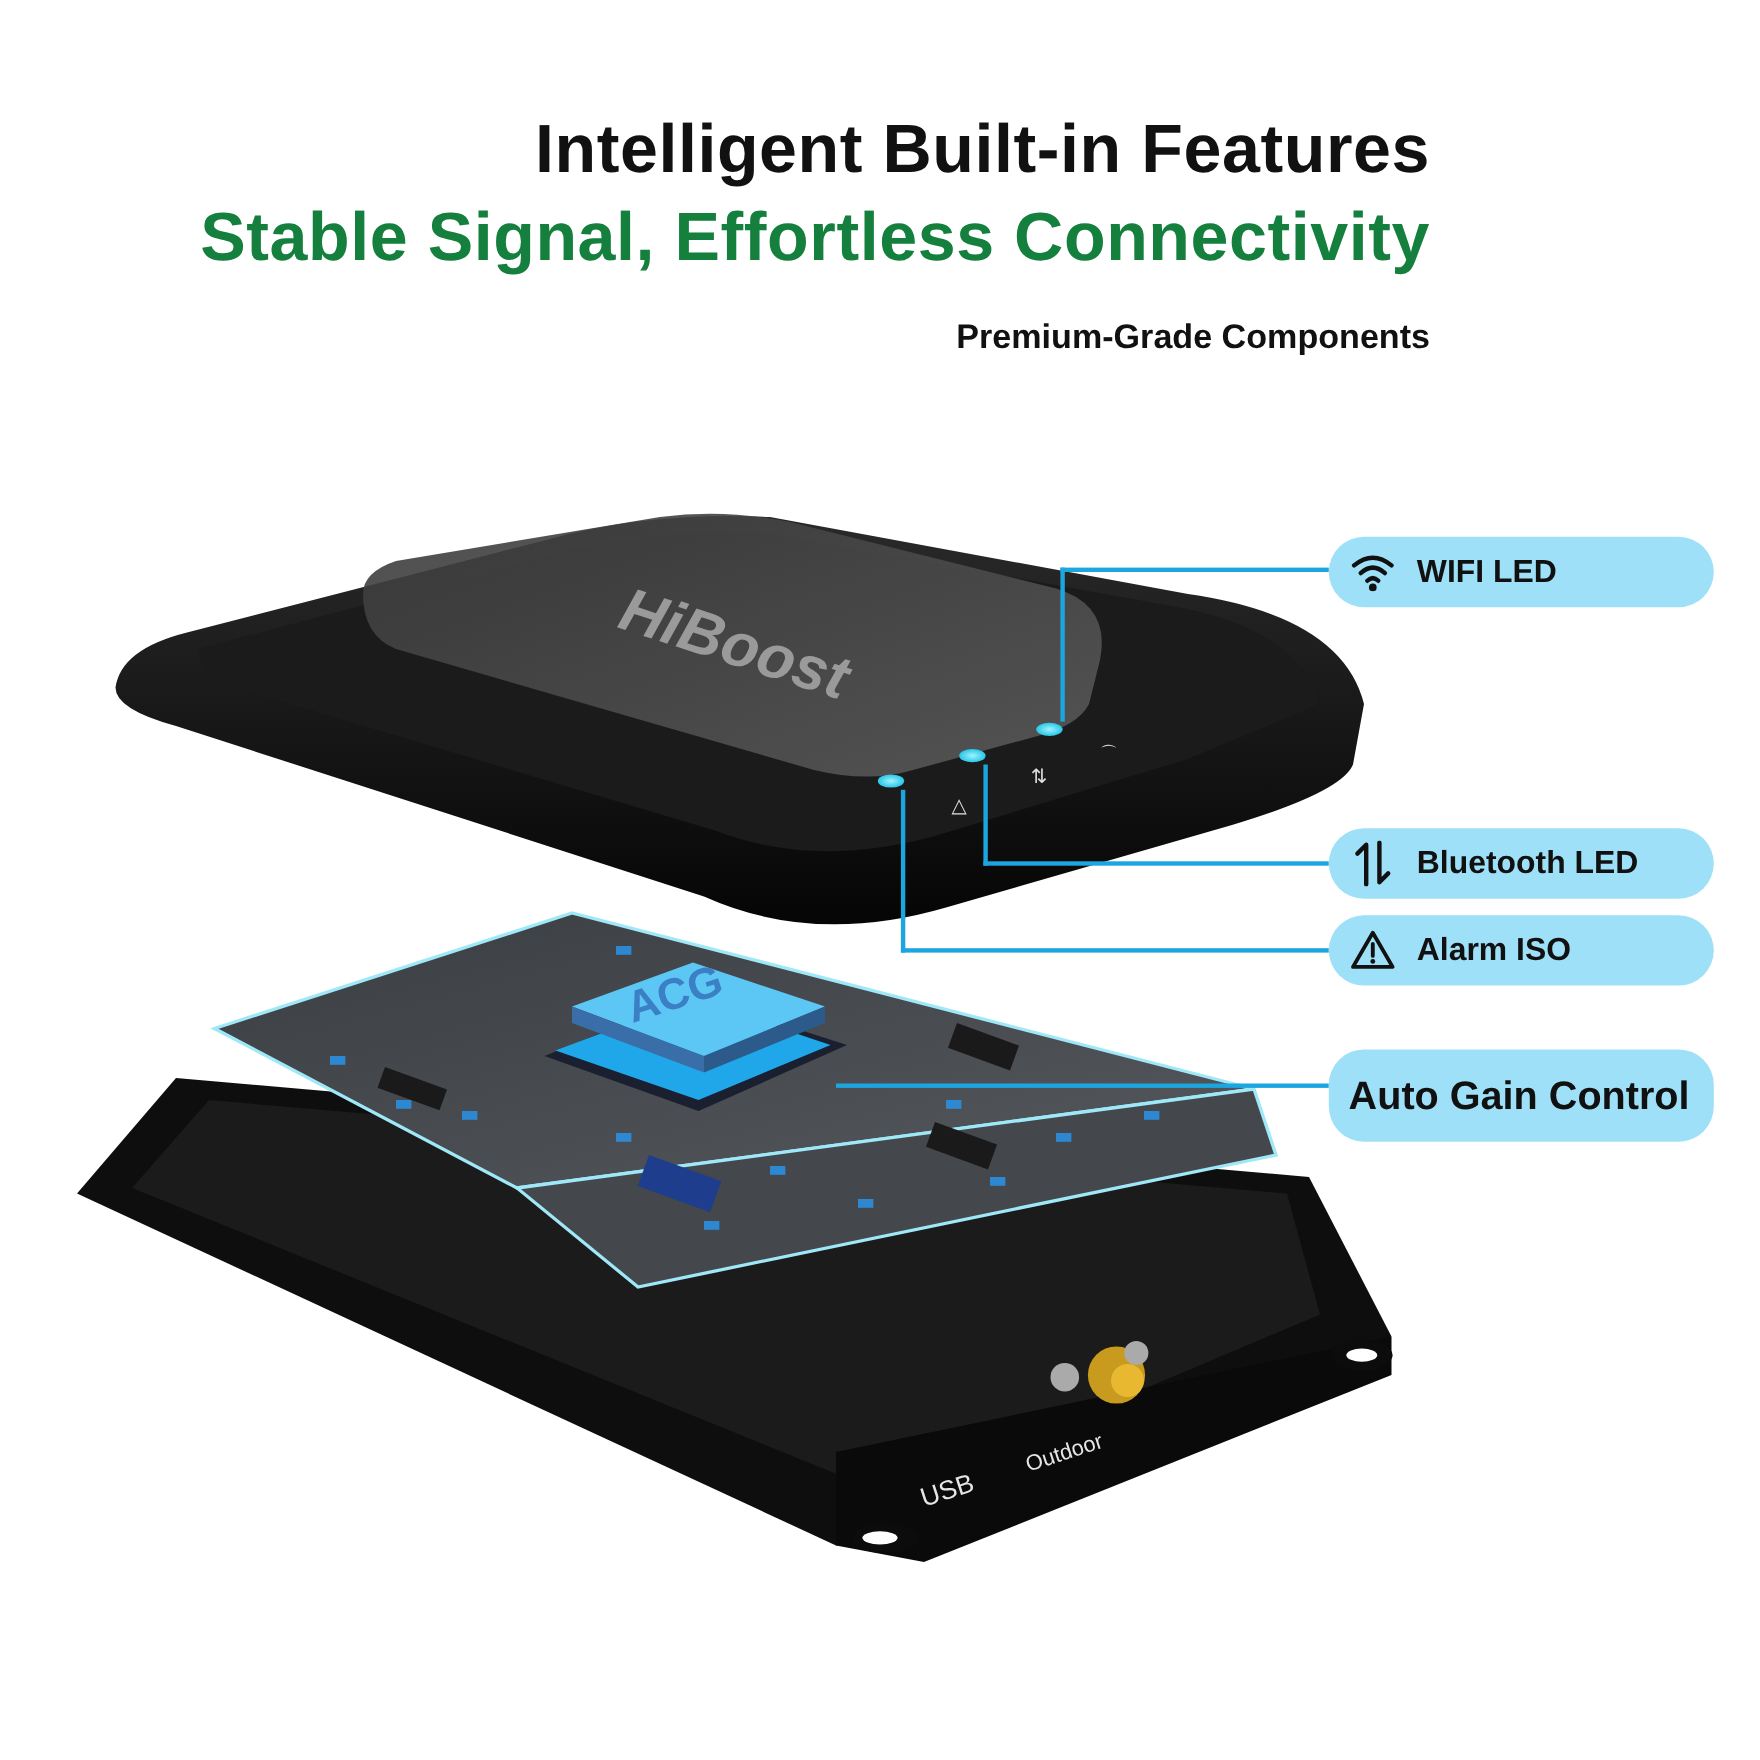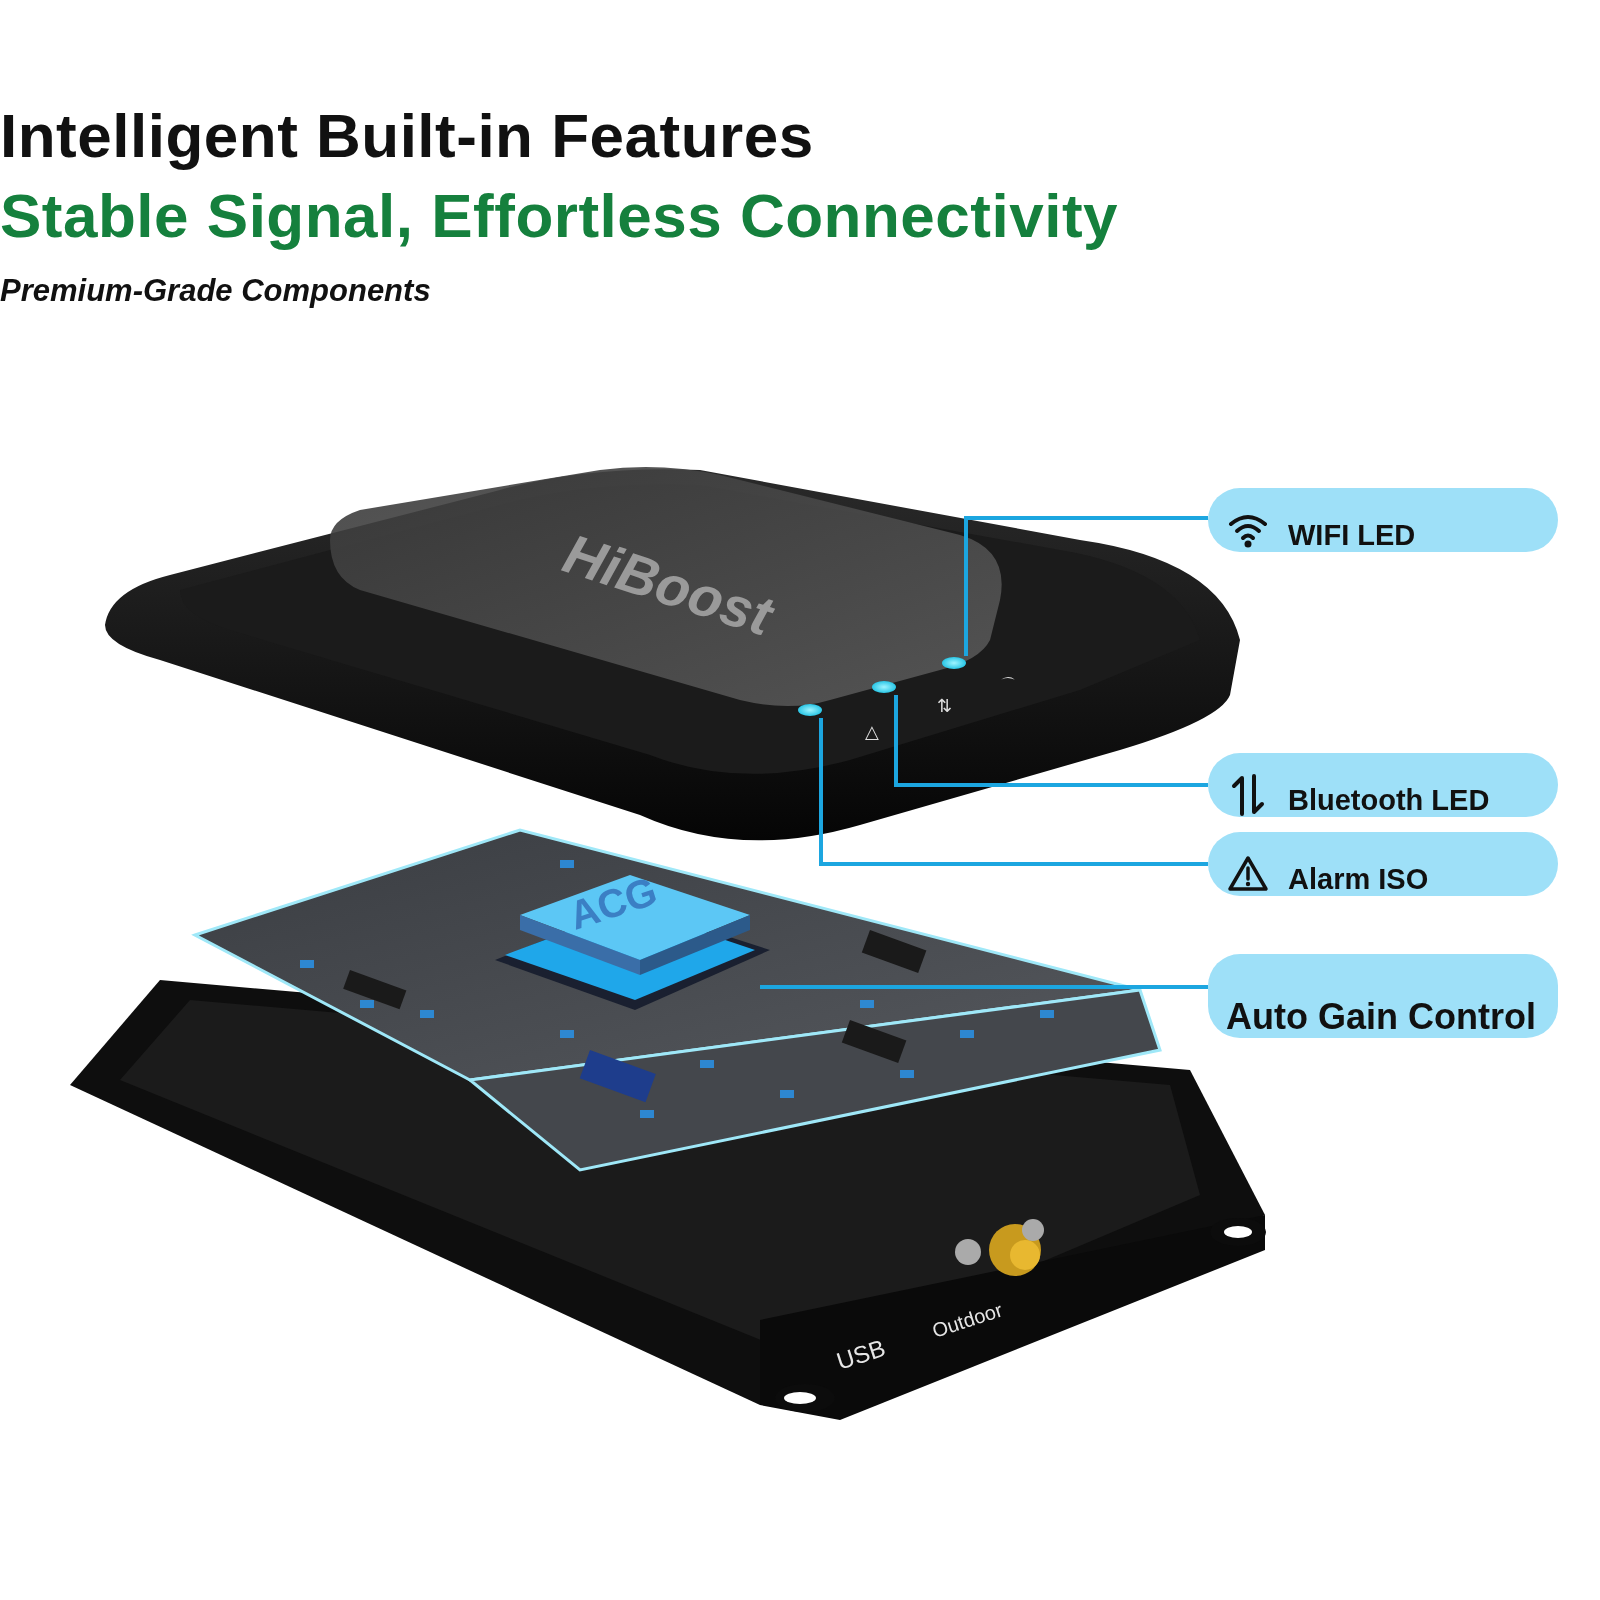--- a/index.html
+++ b/index.html
@@ -1,21 +1,21 @@
 <!DOCTYPE html>
 <html><head>
 <meta charset="utf-8">
 <style>
   html,body{margin:0;padding:0;background:#ffffff;}
   body{width:1600px;height:1600px;position:relative;overflow:hidden;font-family:"Liberation Sans","DejaVu Sans",sans-serif;}
-  .title{position:absolute;left:0;width:1300px;text-align:left;font-weight:bold;margin:0;}
+  .title{position:absolute;left:0;width:1300px;text-align:right;font-weight:bold;margin:0;}
   .t1{top:100px;font-size:62px;color:#111111;letter-spacing:0.5px;}
   .t2{top:180px;font-size:62px;color:#15803d;letter-spacing:0.5px;}
-  .t3{top:273px;font-size:31px;color:#111111;font-weight:bold;font-style:italic;}
-  .pill{position:absolute;left:1208px;width:350px;height:64px;border-radius:32px;background:#9ee0f8;display:flex;align-items:flex-end;box-sizing:border-box;padding-left:18px;}
+  .t3{top:288px;font-size:31px;color:#111111;font-weight:bold;}
+  .pill{position:absolute;left:1208px;width:350px;height:64px;border-radius:32px;background:#9ee0f8;display:flex;align-items:center;box-sizing:border-box;padding-left:18px;}
   .pill .icon{width:44px;height:44px;display:flex;align-items:center;justify-content:center;margin-right:18px;}
   .pill .lbl{font-size:29px;font-weight:bold;color:#111;}
   .pill.big .lbl{font-size:36px;}
   .line{position:absolute;background:#1ca6e0;}
   svg.art{position:absolute;left:0;top:0;}
 </style>
 </head>
 <body>
 
 <h1 class="title t1">Intelligent Built-in Features</h1>

